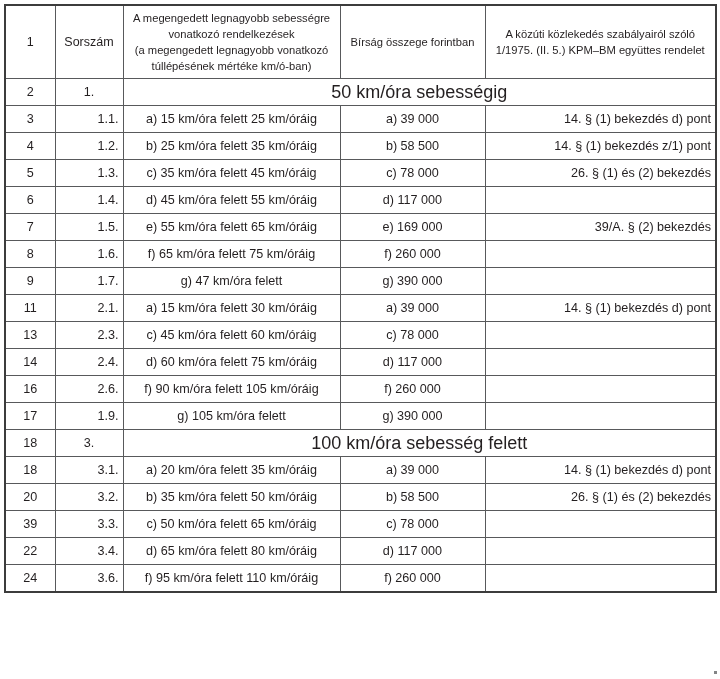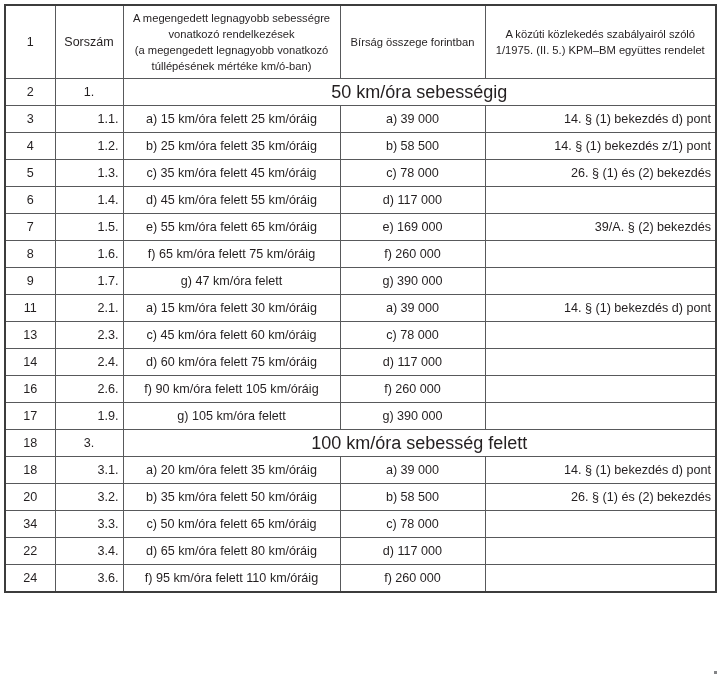--- a/index.html
+++ b/index.html
@@ -234,21 +234,21 @@
           <td class="cell-law">14. § (1) bekezdés d) pont</td>
         </tr>
         <tr class="data-row">
           <td class="cell-idx">20</td>
           <td class="cell-num">3.2.</td>
           <td class="cell-rule">b) 35 km/óra felett 50 km/óráig</td>
           <td class="cell-fine">b) 58 500</td>
           <td class="cell-law">26. § (1) és (2) bekezdés</td>
         </tr>
         <tr class="data-row">
-          <td class="cell-idx">34</td>
+          <td class="cell-idx">39</td>
           <td class="cell-num">3.3.</td>
           <td class="cell-rule">c) 50 km/óra felett 65 km/óráig</td>
           <td class="cell-fine">c) 78 000</td>
           <td class="cell-law"></td>
         </tr>
         <tr class="data-row">
           <td class="cell-idx">22</td>
           <td class="cell-num">3.4.</td>
           <td class="cell-rule">d) 65 km/óra felett 80 km/óráig</td>
           <td class="cell-fine">d) 117 000</td>

